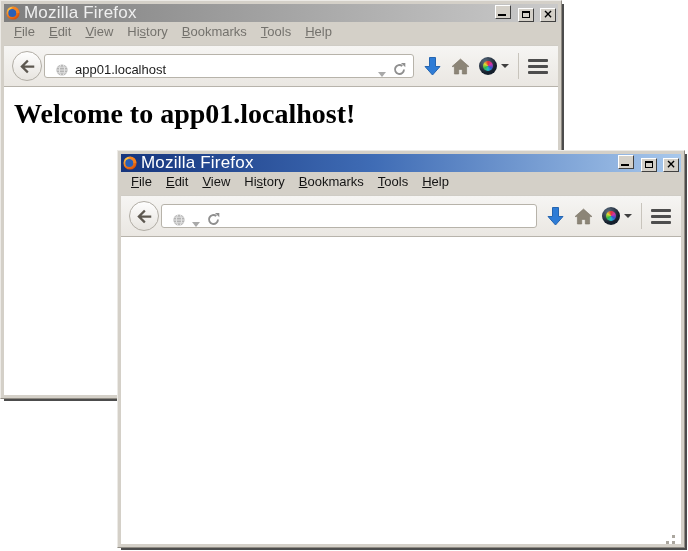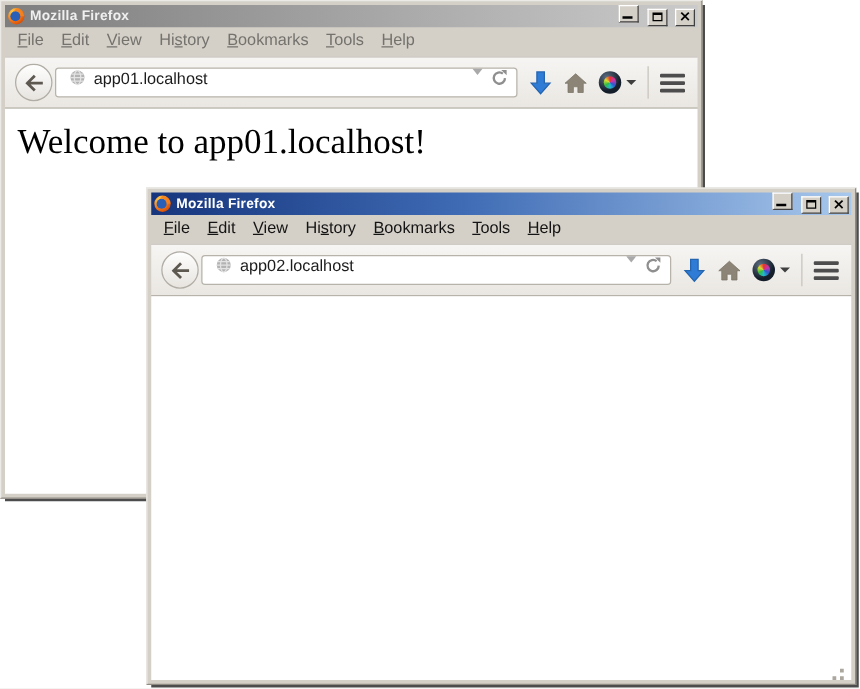--- a/index.html
+++ b/index.html
@@ -20,21 +20,21 @@
   .titlebar{
     flex:0 0 18px;height:18px;display:flex;align-items:center;
     padding:0 2px;gap:4px;
   }
   .window.active .titlebar{
     background:linear-gradient(90deg,var(--active-title-start,#16357d),#3f6cb5 45%,var(--active-title-end,#a8c8ec));
   }
   .window.inactive .titlebar{
     background:linear-gradient(90deg,var(--inactive-title-start,#7e7e7e),var(--inactive-title-end,#cacaca));
   }
-  .title-text{flex:1;color:#ffffff;font-weight:bold;font-size:11px;letter-spacing:.2px;white-space:nowrap;}
+  .title-text{flex:1;color:#ffffff;font-weight:normal;font-size:17px;letter-spacing:.2px;white-space:nowrap;}
   .window.inactive .title-text{color:#efefef;}
   .winbtn{
     width:16px;height:14px;padding:0;margin-left:2px;position:relative;
     background:var(--frame,#d4d0c8);
     border:1px solid;border-color:#ffffff #404040 #404040 #ffffff;
     display:inline-flex;align-items:center;justify-content:center;cursor:default;
   }
   .glyph-min{position:absolute;left:2px;bottom:2px;width:8px;height:2px;background:#000;}
   .glyph-max{width:8px;height:7px;border:1px solid #000;border-top-width:2px;box-sizing:border-box;display:block;}
   .glyph-close{font:bold 12px/1 "DejaVu Sans",sans-serif;color:#000;margin-top:-1px;}
@@ -56,40 +56,40 @@
   }
   .back-btn{
     flex:0 0 30px;width:30px;height:30px;border-radius:50%;
     border:1px solid #b1ada5;background:linear-gradient(#fefefe,#e7e4df);
     display:flex;align-items:center;justify-content:center;padding:0;
     margin-right:-7px;z-index:2;cursor:default;
   }
   .urlbar{
     flex:1;height:24px;box-sizing:border-box;background:#fff;
     border:1px solid #b7b3aa;border-radius:3px;
-    display:flex;align-items:flex-start;gap:6px;padding:0 6px 0 10px;min-width:0;
+    display:flex;align-items:flex-end;gap:6px;padding:0 6px 0 10px;min-width:0;
   }
   .url-text{flex:1;font-size:13px;color:#1c1c1c;white-space:nowrap;overflow:hidden;}
   .url-drop{width:0;height:0;border-left:4px solid transparent;border-right:4px solid transparent;border-top:5px solid #a9a9a9;}
   .icon-btn{border:none;background:none;padding:0;display:flex;align-items:center;cursor:default;}
   .sphere{
     width:18px;height:18px;border-radius:50%;position:relative;display:block;
     background:radial-gradient(circle at 35% 28%,#5d6f82,#141e2b 62%);
   }
   .sphere::after{
     content:"";position:absolute;inset:4px;border-radius:50%;
     background:conic-gradient(#e23333,#cc33aa,#3355cc,#22bbcc,#33bb44,#dddd33,#e23333);
   }
   .caret{width:0;height:0;border-left:4px solid transparent;border-right:4px solid transparent;border-top:4px solid #3f3f3f;margin-left:4px;display:block;}
   .sep{width:1px;height:26px;background:#c8c4bc;}
   .hamburger{display:flex;flex-direction:column;gap:3px;}
   .hamburger i{width:20px;height:3px;background:#4d4d4d;border-radius:1px;display:block;}
   
   .content{flex:1 1 auto;background:#fff;overflow:hidden;position:relative;}
-  .content h1{font-family:"Liberation Serif",serif;font-weight:normal;font-size:28px;color:#000;margin:11px 0 0 10px;white-space:nowrap;}
+  .content h1{font-family:"Liberation Serif",serif;font-weight:bold;font-size:28px;color:#000;margin:11px 0 0 10px;white-space:nowrap;}
   .grip{
     position:absolute;right:6px;bottom:6px;width:3px;height:3px;background:#aba79f;
     box-shadow:-6px 6px 0 #aba79f,0 6px 0 #aba79f,-12px 12px 0 #aba79f,-6px 12px 0 #aba79f,0 12px 0 #aba79f;
   }
 </style>
 </head>
 <body>
 
 <div class="window inactive" style="left:0;top:0;width:562px;height:399px;z-index:1;">
   <div class="titlebar">
@@ -237,21 +237,20 @@
     <div class="urlbar">
       <span style="display:flex;">
         <svg width="14" height="14" viewBox="0 0 14 14">
             <circle cx="7" cy="7" r="5.6" fill="#b3b3b3"></circle>
             <ellipse cx="7" cy="7" rx="2.6" ry="5.6" fill="none" stroke="#e3e3e3"></ellipse>
             <line x1="1.4" y1="7" x2="12.6" y2="7" stroke="#e3e3e3"></line>
             <line x1="2.2" y1="4.2" x2="11.8" y2="4.2" stroke="#e3e3e3"></line>
             <line x1="2.2" y1="9.8" x2="11.8" y2="9.8" stroke="#e3e3e3"></line>
           </svg>
       </span>
-      <span class="url-text">app02.localhost</span>
       <span class="url-drop"></span>
       <button class="icon-btn">
         <svg width="15" height="15" viewBox="0 0 16 16">
             <path d="M12.8 8 A4.8 4.8 0 1 1 11 4.2" fill="none" stroke="#8f8f8f" stroke-width="2"></path>
             <path d="M9.6 1 h4.6 v4.6 z" fill="#8f8f8f"></path>
           </svg>
       </button>
     </div>
     <button class="icon-btn">
       <span style="display:flex;">

